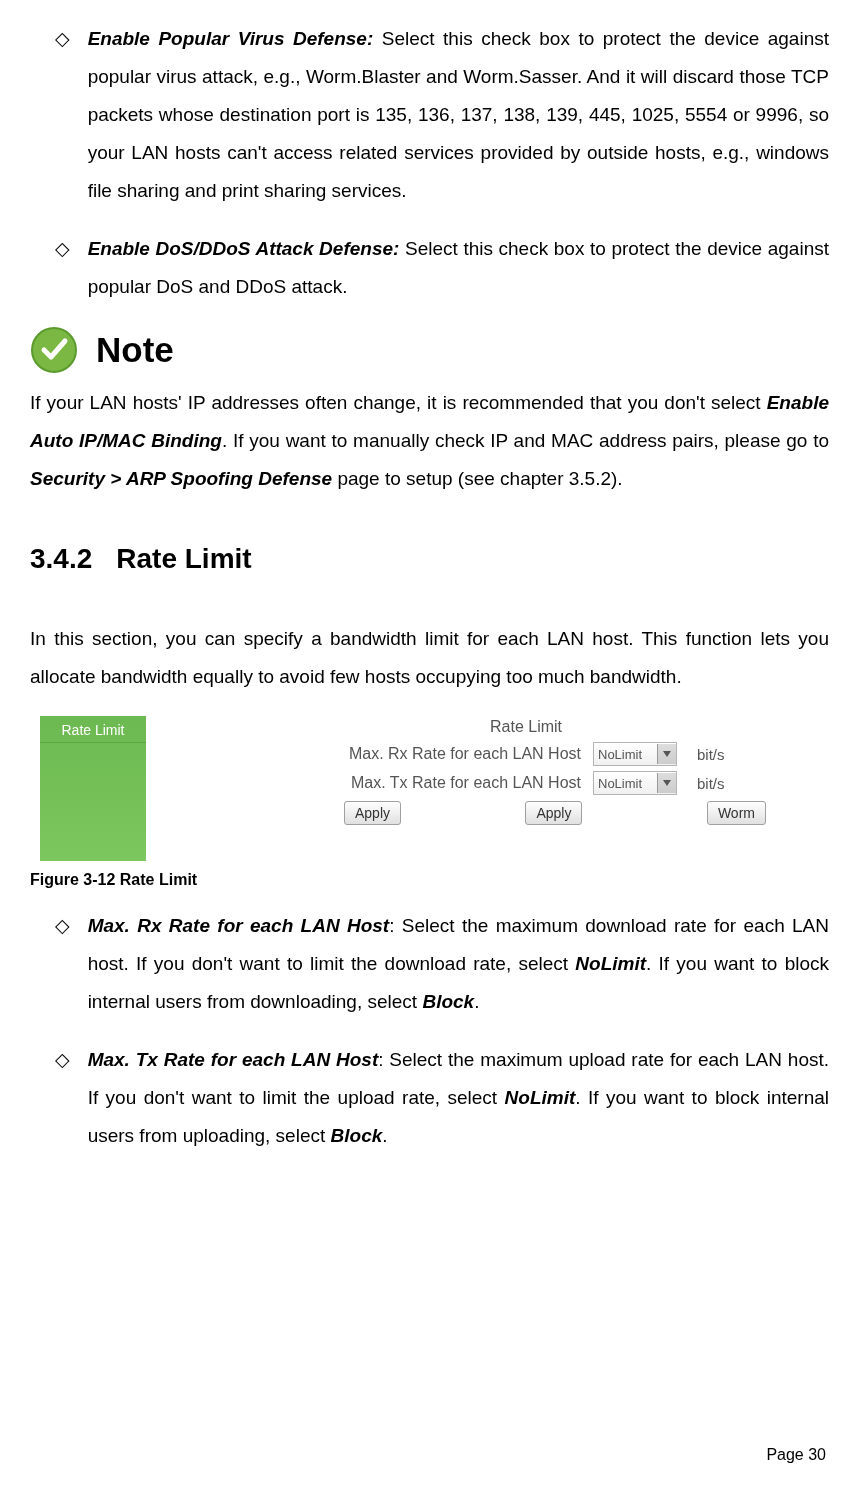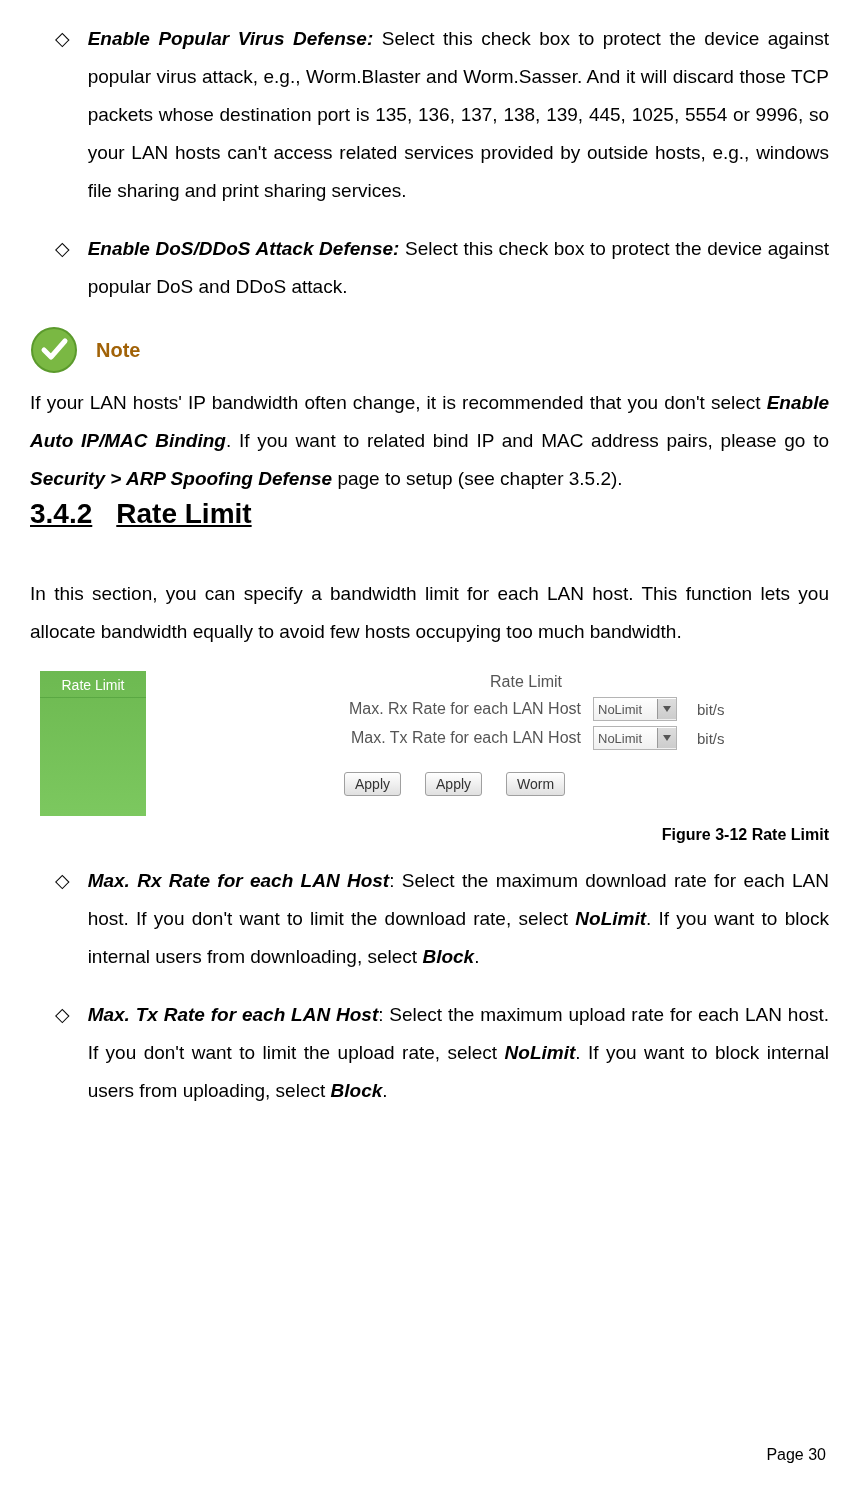--- a/index.html
+++ b/index.html
@@ -36,34 +36,34 @@
       margin-bottom: 10px;
     }
     .checkmark-icon {
       width: 48px;
       height: 48px;
       position: relative;
       margin-right: 18px;
     }
     .checkmark-icon svg { width: 48px; height: 48px; }
     .note-label {
-      font-size: 20px;
+      font-size: 35px;
       font-weight: bold;
-      color: #a16207;
+      color: #000000;
     }
     .note-paragraph {
       line-height: 2.0;
       text-align: justify;
       margin-top: 5px;
     }
     .section-heading {
       font-size: 28px;
       font-weight: bold;
+      margin-top: 45px;
       margin-bottom: 45px;
-      text-decoration: underline;
     }
     .section-intro {
       line-height: 2.0;
       text-align: justify;
       margin-bottom: 20px;
     }
     .figure-container {
       display: flex;
       align-items: flex-start;
       margin-left: 10px;
@@ -121,36 +121,35 @@
       height: 20px;
       background: linear-gradient(#ddd,#ccc);
       border-left: 1px solid #999;
       display: flex;
       align-items: center;
       justify-content: center;
     }
     .rp-unit { font-size: 15px; margin-left: 20px; }
     .rp-buttons {
       display: flex;
-      justify-content: flex-start;
-      margin-top: 22px;
+      justify-content: space-between;
+      margin-top: 6px;
       width: 430px;
-      gap: 16px;
     }
     .rp-btn {
       border: 1px solid #a0a0a0;
       background: linear-gradient(#ffffff,#e0e0e0);
       border-radius: 3px;
       padding: 3px 10px;
       font-size: 14px;
       margin-left: 8px;
       color: #333;
     }
     .figure-caption {
-      text-align: right;
+      text-align: left;
       font-size: 16px;
       font-weight: bold;
       margin-bottom: 18px;
     }
     .page-number {
       position: absolute;
       bottom: 24px;
       right: 38px;
       font-size: 16px;
     }
@@ -177,21 +176,21 @@
   <span class="checkmark-icon">
     <svg viewBox="0 0 48 48">
       <circle cx="24" cy="24" r="22" fill="#7ab843" stroke="#5b9a2c" stroke-width="2"></circle>
       <path d="M14 24 L21 31 L35 15" stroke="#fff" stroke-width="5" fill="none" stroke-linecap="round" stroke-linejoin="round"></path>
     </svg>
   </span>
   <span class="note-label">Note</span>
 </div>
 
 <div class="note-paragraph">
-  <span>If your LAN hosts' IP bandwidth often change, it is recommended that you don't select </span><span class="bold">Enable Auto IP/MAC Binding</span><span>. If you want to related bind IP and MAC address pairs, please go to </span><span class="bold">Security &gt; ARP Spoofing Defense</span><span> page to setup (see chapter 3.5.2).</span>
+  <span>If your LAN hosts' IP addresses often change, it is recommended that you don't select </span><span class="bold">Enable Auto IP/MAC Binding</span><span>. If you want to manually check IP and MAC address pairs, please go to </span><span class="bold">Security &gt; ARP Spoofing Defense</span><span> page to setup (see chapter 3.5.2).</span>
 </div>
 
 <div class="section-heading">
   <span class="sn">3.4.2</span><span>Rate Limit</span>
 </div>
 
 <div class="section-intro">In this section, you can specify a bandwidth limit for each LAN host. This function lets you allocate bandwidth equally to avoid few hosts occupying too much bandwidth.</div>
 
 <div class="figure-container">
   <div class="left-panel">

